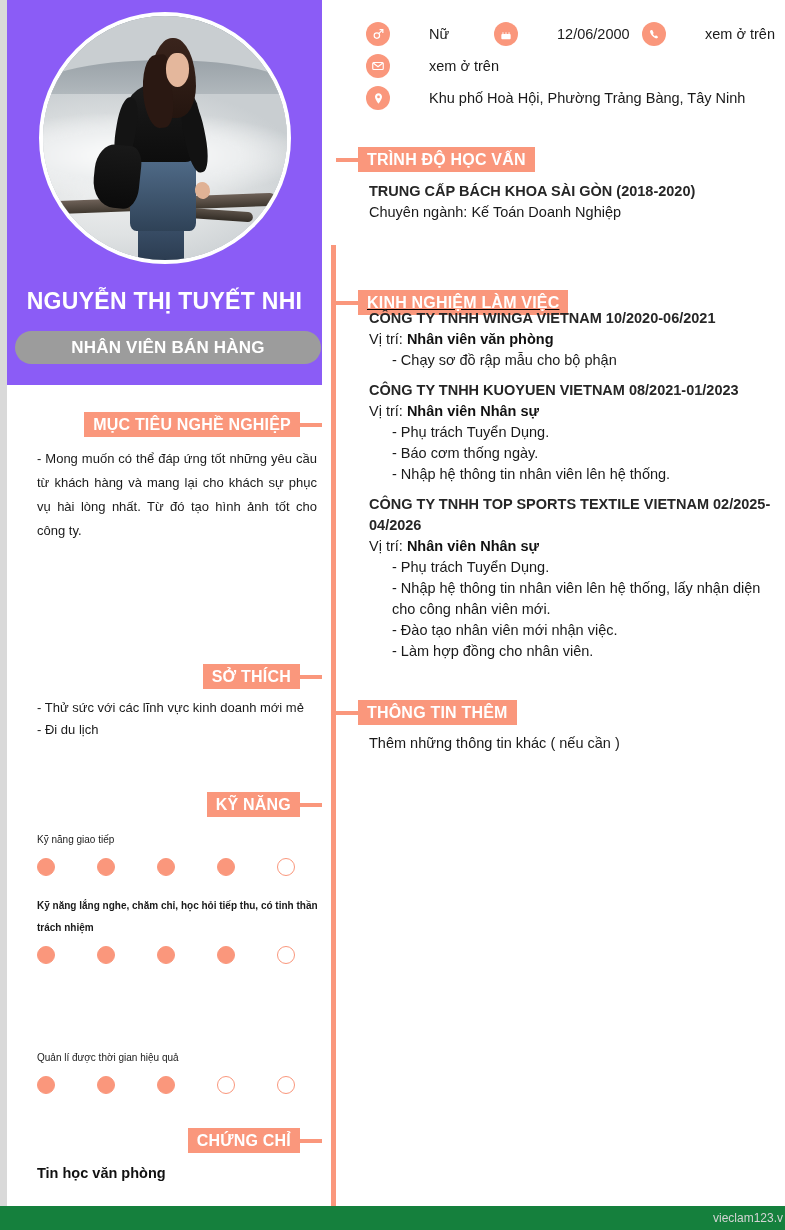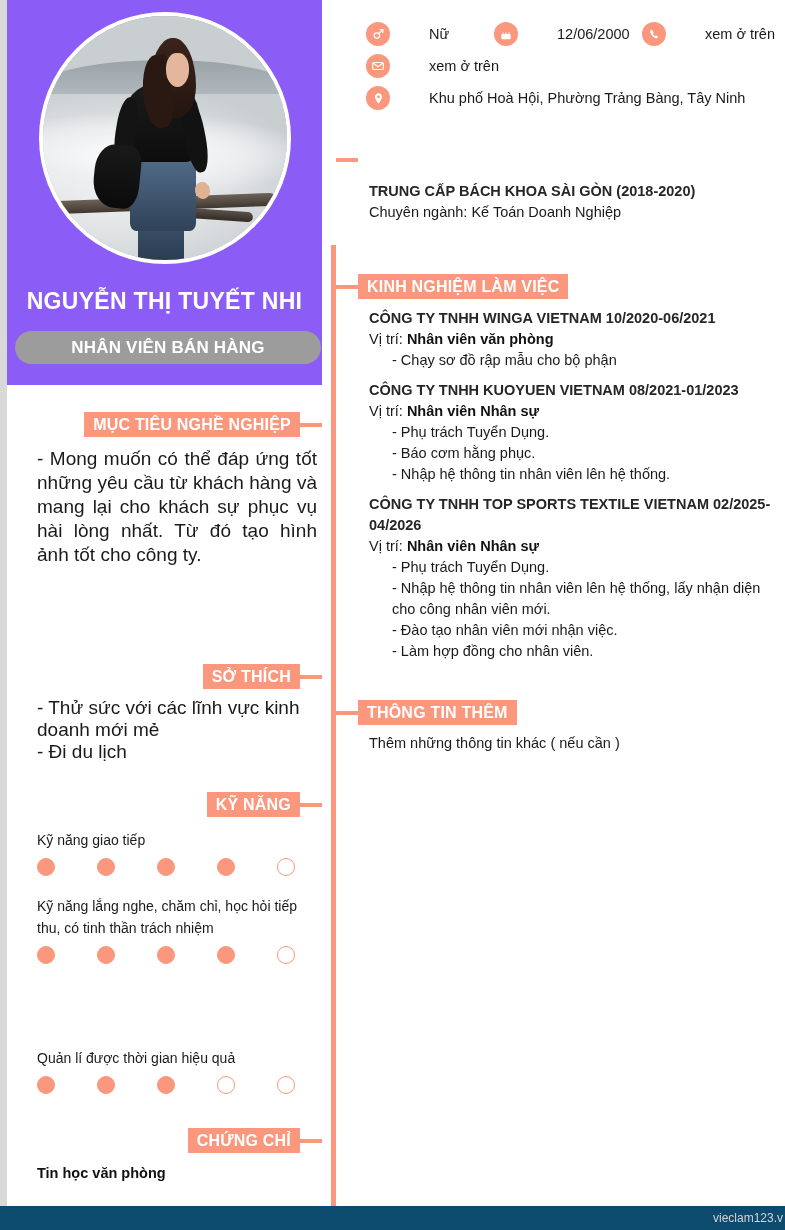--- a/index.html
+++ b/index.html
@@ -201,29 +201,29 @@
     width: 22px;
     align-self: center;
     height: 4px;
     background: #fa977c;
   }
 
   .l-body {
     position: absolute;
     left: 30px;
     width: 280px;
-    font-size: 19px;
+    font-size: 13px;
     color: #1a1a1a;
     line-height: 24px;
   }
   .l-body.justify { text-align: justify; }
 
   
   .skill { position: absolute; left: 30px; width: 283px; }
-  .skill-name { font-size: 14px; color: #1a1a1a; line-height: 22px; }
+  .skill-name { font-size: 10px; color: #1a1a1a; line-height: 22px; }
   .dots { margin-top: 7px; display: flex; gap: 42px; }
   .dot {
     width: 18px; height: 18px;
     border-radius: 50%;
     border: 1.6px solid #fa977c;
     background: #fa977c;
   }
   .dot.empty { background: transparent; }
 
   .cert-text {
@@ -299,21 +299,21 @@
   .pos b { color: #111111; }
   .bullets { margin-left: 23px; }
   .bullets div { line-height: 21px; }
   .blk { margin-bottom: 9px; }
 
   
   .footer {
     position: absolute;
     left: 0; bottom: 0;
     width: 785px; height: 24px;
-    background: #0c4a6e;
+    background: #15803d;
   }
   .footer span {
     position: absolute;
     right: 2px; top: 5px;
     font-size: 12px;
     color: #d4d4d4;
   }
 </style>
 </head>
 <body>
@@ -371,21 +371,21 @@
     <div class="skill" style="top:829px;">
       <div class="skill-name">Kỹ năng giao tiếp</div>
       <div class="dots">
           <span class="dot"></span>
           <span class="dot"></span>
           <span class="dot"></span>
           <span class="dot"></span>
           <span class="dot empty"></span>
         </div>
     </div>
-    <div class="skill" style="top:895px;">
+    <div class="skill" style="top:895px;font-weight:bold;">
       <div class="skill-name">Kỹ năng lắng nghe, chăm chỉ, học hỏi tiếp thu, có tinh thần trách nhiệm</div>
       <div class="dots">
           <span class="dot"></span>
           <span class="dot"></span>
           <span class="dot"></span>
           <span class="dot"></span>
           <span class="dot empty"></span>
         </div>
     </div>
     <div class="skill" style="top:1047px;">
@@ -463,27 +463,28 @@
               <circle cx="12" cy="9" r="2.5" fill="#fa977c"></circle>
             </svg>
           </span>
           <span class="ctext">Khu phố Hoà Hội, Phường Trảng Bàng, Tây Ninh</span>
         </div>
       </div>
     </div>
 
     <div class="r-head" style="top:147px;">
       <div class="stub"></div>
+      <div class="tag">TRÌNH ĐỘ HỌC VẤN</div>
     </div>
     <div class="r-body" style="top:181px;">
       <div class="org">TRUNG CẤP BÁCH KHOA SÀI GÒN (2018-2020)</div>
       <div>Chuyên ngành: Kế Toán Doanh Nghiệp</div>
     </div>
 
-    <div class="r-head" style="top:274px;">
+    <div class="r-head" style="top:290px;text-decoration:underline;">
       <div class="stub"></div>
       <div class="tag">KINH NGHIỆM LÀM VIỆC</div>
     </div>
 
     <div class="r-body" style="top:308px;">
 
       <div class="blk">
         <div class="org">CÔNG TY TNHH WINGA VIETNAM 10/2020-06/2021</div>
         <div class="pos">
           <span>Vị trí:</span>
@@ -495,21 +496,21 @@
       </div>
 
       <div class="blk">
         <div class="org">CÔNG TY TNHH KUOYUEN VIETNAM 08/2021-01/2023</div>
         <div class="pos">
           <span>Vị trí:</span>
           <b>Nhân viên Nhân sự</b>
         </div>
         <div class="bullets">
           <div>- Phụ trách Tuyển Dụng.</div>
-          <div>- Báo cơm hằng phục.</div>
+          <div>- Báo cơm thống ngày.</div>
           <div>- Nhập hệ thông tin nhân viên lên hệ thống.</div>
         </div>
       </div>
 
       <div class="blk">
         <div class="org">CÔNG TY TNHH TOP SPORTS TEXTILE VIETNAM 02/2025-04/2026</div>
         <div class="pos">
           <span>Vị trí:</span>
           <b>Nhân viên Nhân sự</b>
         </div>

